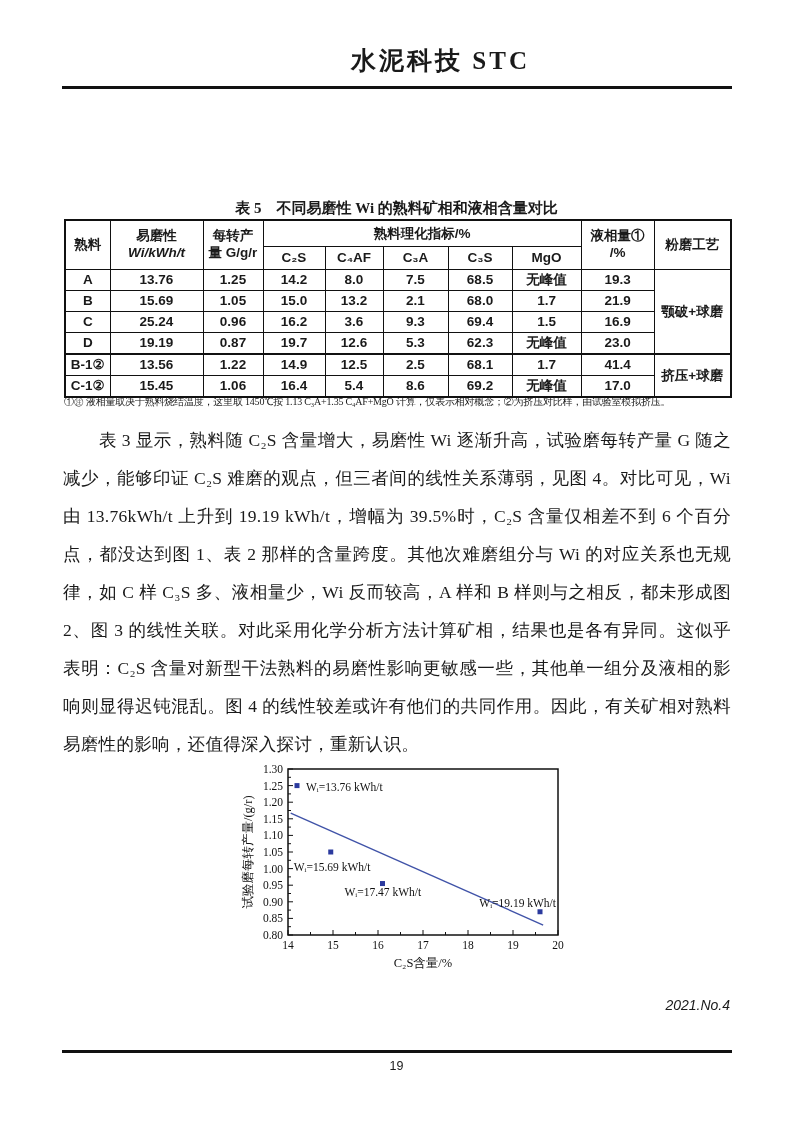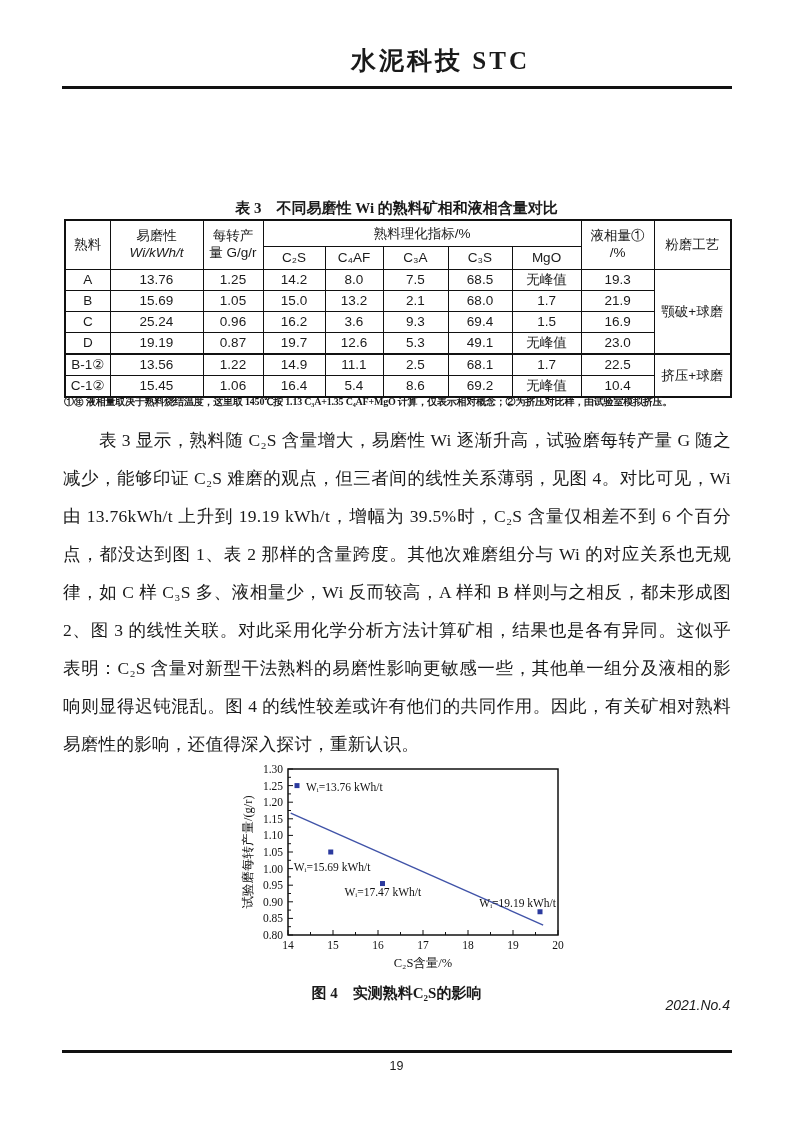--- a/index.html
+++ b/index.html
@@ -13,32 +13,32 @@
   .para{position:absolute;left:63px;width:668px;font-size:17.5px;text-align:justify;
         letter-spacing:.3px;}
   .p1{top:91px;line-height:34px;}
   .p2{top:421px;line-height:38px;text-indent:2.05em;}
 
   .table-title{position:absolute;top:199px;left:0;width:100%;text-align:center;
         font-size:15px;font-weight:bold;}
 
   table.data{position:absolute;left:64px;top:219px;width:666px;border-collapse:collapse;
         table-layout:fixed;border:2px solid #111;
-        font-family:"Liberation Sans","Liberation Serif",sans-serif;font-size:13.5px;}
+        font-family:"Liberation Sans","Liberation Serif",sans-serif;font-size:13.5px;font-weight:bold;}
   table.data td{border:1px solid #111;text-align:center;vertical-align:middle;
         padding:0;line-height:1.3;}
   table.data .hrow1 td{height:25px;}
   table.data .hrow2 td{height:22px;}
   table.data .brow td{height:20px;}
   table.data .group-sep td{border-top:2px solid #111;}
   .hdr-2line span{display:block;line-height:1.25;}
   .it{font-style:italic;}
 
   .footnote{position:absolute;left:64px;top:395px;width:668px;font-size:10px;
-        white-space:nowrap;letter-spacing:-.2px;font-weight:bold;}
+        white-space:nowrap;letter-spacing:-.2px;}
 
   .figure{position:absolute;left:238px;top:761px;width:350px;height:218px;}
   svg text{font-family:"Liberation Serif",serif;fill:#111;}
   svg .tick{font-size:11.5px;}
   svg .plabel{font-size:11.5px;}
   svg .alabel{font-size:12.5px;}
 
   .caption{position:absolute;top:984px;left:0;width:100%;text-align:center;
         font-size:15px;font-weight:bold;}
 
@@ -50,21 +50,21 @@
 </style>
 </head>
 <body>
 
 <div class="page">
 
   <div class="header-title">水泥科技 STC</div>
   <div class="header-rule"></div>
 
 
-  <div class="table-title">表 3　不同易磨性 Wi 的熟料矿相和液相含量对比</div>
+  <div class="table-title">表 5　不同易磨性 Wi 的熟料矿相和液相含量对比</div>
 
   <table class="data">
     <colgroup>
       <col style="width:45px">
         <col style="width:93px">
         <col style="width:60px">
       <col style="width:62px">
         <col style="width:58px">
         <col style="width:65px">
       <col style="width:64px">
@@ -131,46 +131,46 @@
         <td>1.5</td>
         <td>16.9</td>
       </tr>
       <tr class="brow">
         <td>D</td>
         <td>19.19</td>
         <td>0.87</td>
         <td>19.7</td>
         <td>12.6</td>
         <td>5.3</td>
-        <td>49.1</td>
+        <td>62.3</td>
         <td>无峰值</td>
         <td>23.0</td>
       </tr>
       <tr class="brow group-sep">
         <td>B-1②</td>
         <td>13.56</td>
         <td>1.22</td>
         <td>14.9</td>
-        <td>11.1</td>
+        <td>12.5</td>
         <td>2.5</td>
         <td>68.1</td>
         <td>1.7</td>
-        <td>22.5</td>
+        <td>41.4</td>
         <td rowspan="2">挤压+球磨</td>
       </tr>
       <tr class="brow">
         <td>C-1②</td>
         <td>15.45</td>
         <td>1.06</td>
         <td>16.4</td>
         <td>5.4</td>
         <td>8.6</td>
         <td>69.2</td>
         <td>无峰值</td>
-        <td>10.4</td>
+        <td>17.0</td>
       </tr>
     </tbody>
   </table>
 
   <div class="footnote">①㊟ 液相量取决于熟料烧结温度，这里取 1450℃按 1.13 C₃A+1.35 C₄AF+MgO 计算，仅表示相对概念；②为挤压对比样，由试验室模拟挤压。</div>
 
   <div class="para p2">表 3 显示，熟料随 C₂S 含量增大，易磨性 Wi 逐渐升高，试验磨每转产量 G 随之减少，能够印证 C₂S 难磨的观点，但三者间的线性关系薄弱，见图 4。对比可见，Wi 由 13.76kWh/t 上升到 19.19 kWh/t，增幅为 39.5%时，C₂S 含量仅相差不到 6 个百分点，都没达到图 1、表 2 那样的含量跨度。其他次难磨组分与 Wi 的对应关系也无规律，如 C 样 C₃S 多、液相量少，Wi 反而较高，A 样和 B 样则与之相反，都未形成图 2、图 3 的线性关联。对此采用化学分析方法计算矿相，结果也是各有异同。这似乎表明：C₂S 含量对新型干法熟料的易磨性影响更敏感一些，其他单一组分及液相的影响则显得迟钝混乱。图 4 的线性较差或许有他们的共同作用。因此，有关矿相对熟料易磨性的影响，还值得深入探讨，重新认识。</div>
 
   <div class="figure">
     <svg id="chart-svg" width="350" height="218" viewBox="0 0 350 218">
@@ -234,19 +234,18 @@
         <text x="55.74999999999997" y="110" text-anchor="start" class="plabel">Wᵢ=15.69 kWh/t</text>
         <rect x="142.00000000000006" y="120.04000000000002" width="5" height="5" fill="#2b3a9e"></rect>
         <text x="106.50000000000006" y="134.54000000000002" text-anchor="start" class="plabel">Wᵢ=17.47 kWh/t</text>
         <rect x="299.50000000000006" y="148.26000000000002" width="5" height="5" fill="#2b3a9e"></rect>
         <text x="318.00000000000006" y="145.76000000000002" text-anchor="end" class="plabel">Wᵢ=19.19 kWh/t</text>
         <text x="185" y="206" text-anchor="middle" class="alabel">C₂S含量/%</text>
         <text x="14" y="91" text-anchor="middle" class="alabel" transform="rotate(-90 14 91)">试验磨每转产量/(g/r)</text>
       </svg>
   </div>
 
-  <div class="caption">图 4　实测熟料C₂S的影响</div>
 
   <div class="footer-rule"></div>
   <div class="footer-page">19</div>
   <div class="footer-issue">2021.No.4</div>
 
 </div>
 
 </body></html>

